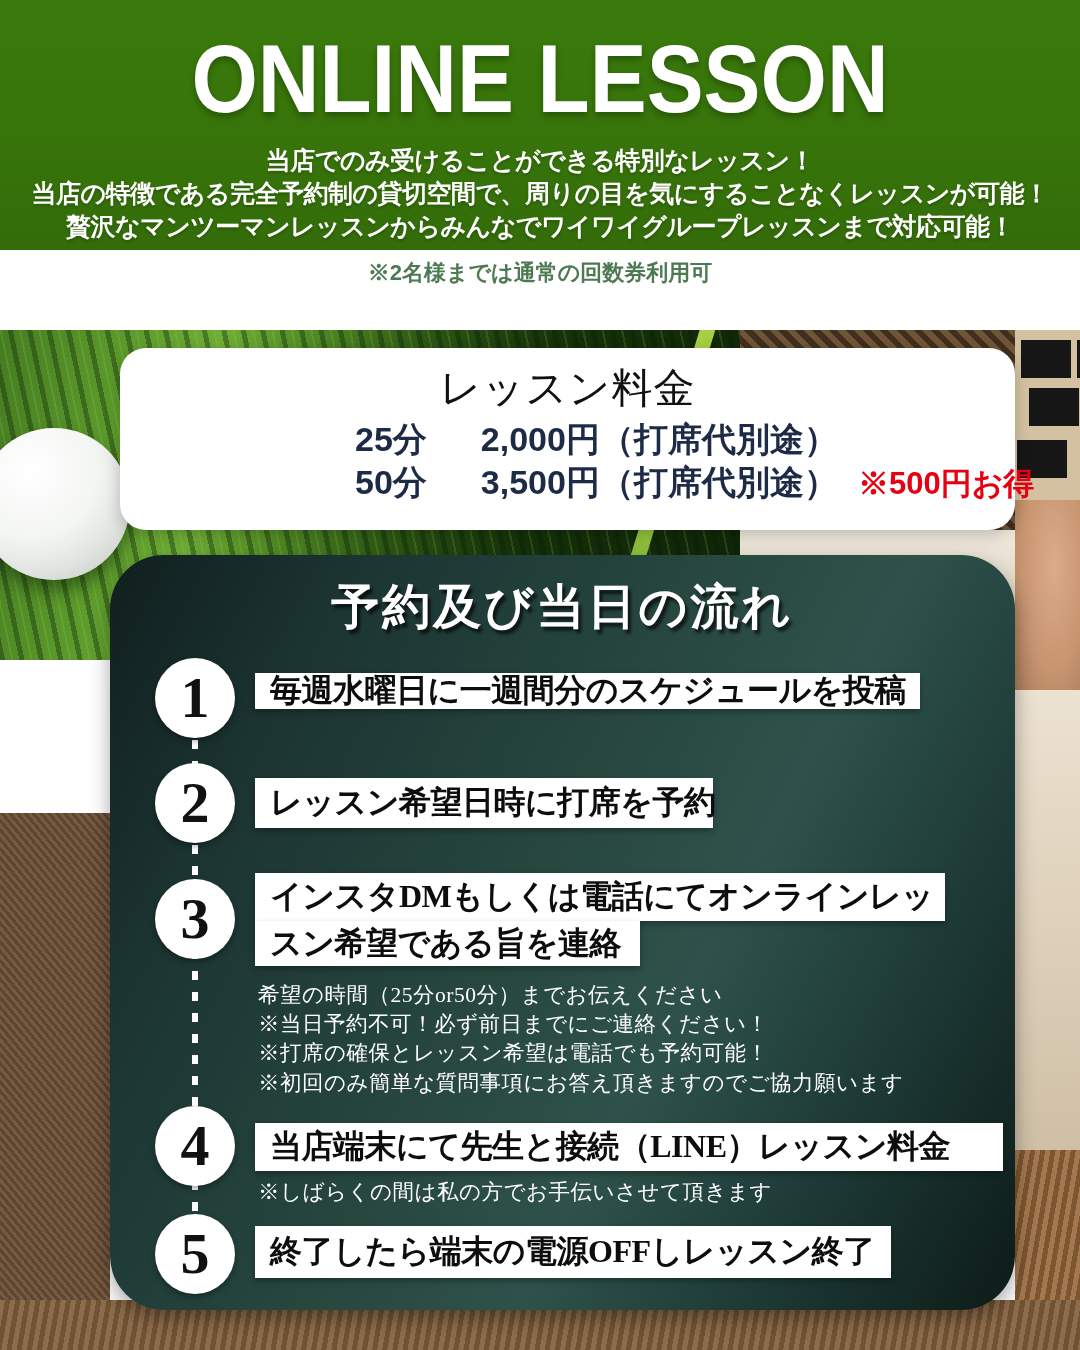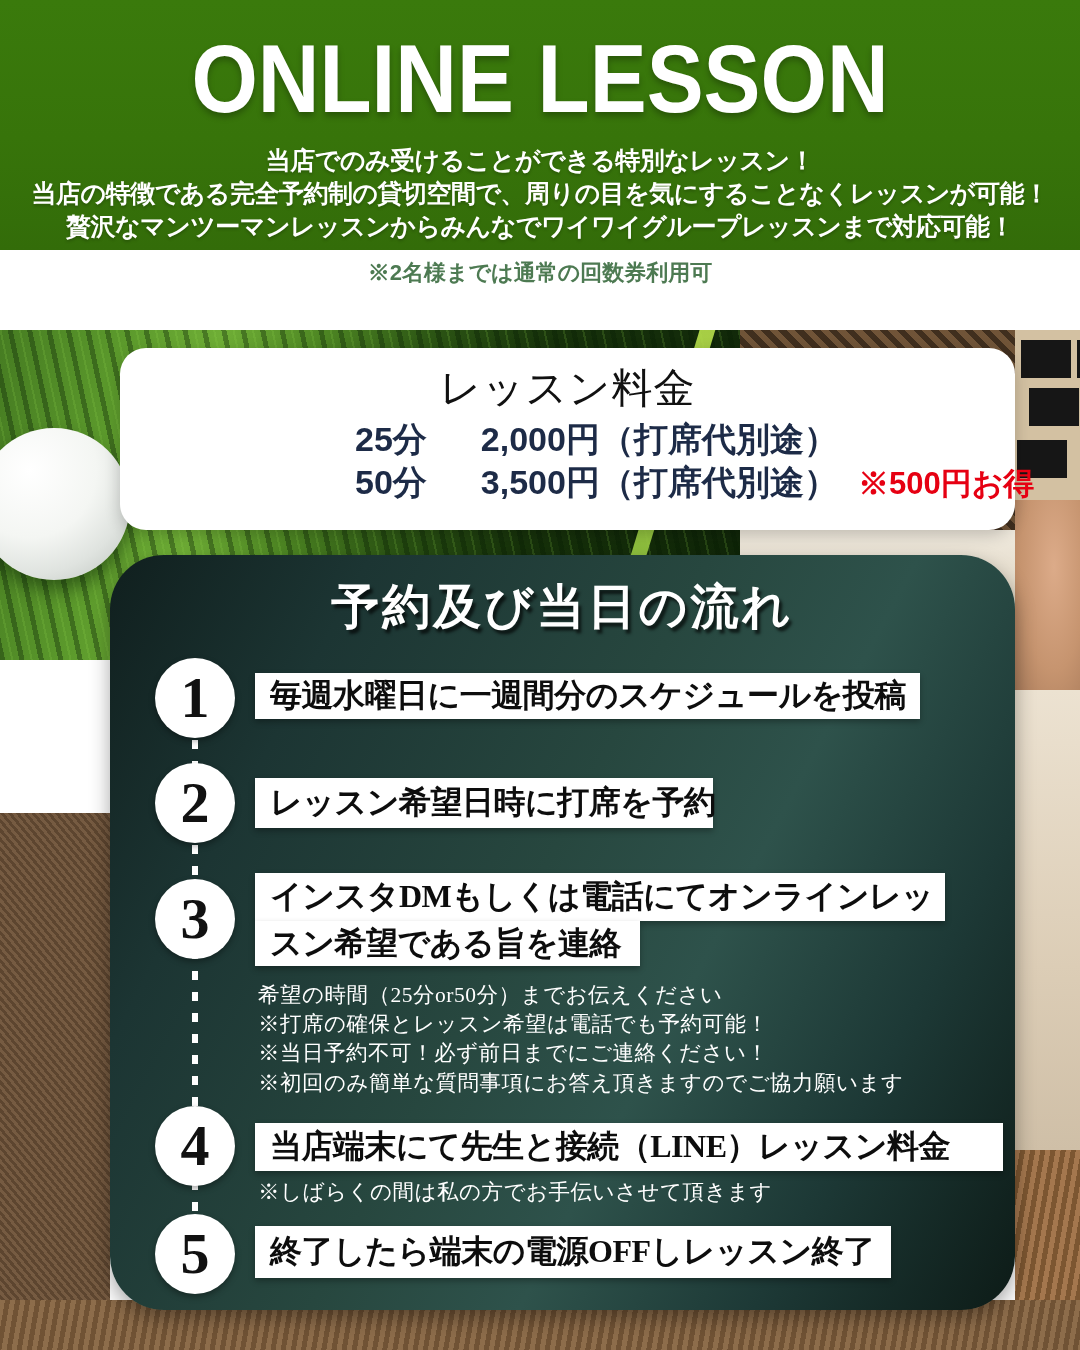--- a/index.html
+++ b/index.html
@@ -114,21 +114,21 @@
     font-size:58px; font-weight:bold; line-height:1;
     box-shadow:0 3px 6px rgba(0,0,0,0.35);
   }
   .n1{top:103px;} .n2{top:208px;} .n3{top:324px;} .n4{top:551px;} .n5{top:659px;}
   .bar{
     position:absolute; left:145px; background:#ffffff; color:#0d0d0d;
     font-weight:bold; font-size:32px; letter-spacing:-0.5px;
     display:flex; align-items:center; padding:0 15px; box-sizing:border-box;
     white-space:nowrap; box-shadow:0 3px 6px rgba(0,0,0,0.30);
   }
-  .bar1{top:118px; height:46px; width:665px;font-family:Liberation Serif, serif;}
+  .bar1{top:118px; height:36px; width:665px;font-family:Liberation Serif, serif;}
   .bar2{top:223px; height:50px; width:458px;}
   .bar3a{top:318px; height:48px; width:690px;}
   .bar3b{top:366px; height:45px; width:385px;}
   .bar4{top:568px; height:48px; width:748px;}
   .bar5{top:671px; height:52px; width:636px;}
   .flow-notes{
     position:absolute; left:148px; top:426px; color:#ffffff;
     font-size:21.5px; line-height:29.2px; letter-spacing:0.5px; white-space:nowrap;
   }
   .flow-note4{
@@ -195,22 +195,22 @@
     <div class="num n4">4</div>
     <div class="num n5">5</div>
 
     <div class="bar bar1">毎週水曜日に一週間分のスケジュールを投稿</div>
     <div class="bar bar2">レッスン希望日時に打席を予約</div>
     <div class="bar bar3a">インスタDMもしくは電話にてオンラインレッ</div>
     <div class="bar bar3b">スン希望である旨を連絡</div>
 
     <div class="flow-notes">
       <div>希望の時間（25分or50分）までお伝えください</div>
+      <div>※当日予約不可！必ず前日までにご連絡ください！</div>
       <div>※打席の確保とレッスン希望は電話でも予約可能！</div>
-      <div>※当日予約不可！必ず前日までにご連絡ください！</div>
       <div>※初回のみ簡単な質問事項にお答え頂きますのでご協力願います</div>
     </div>
 
     <div class="bar bar4">当店端末にて先生と接続（LINE）レッスン料金</div>
     <div class="flow-note4">※しばらくの間は私の方でお手伝いさせて頂きます</div>
     <div class="bar bar5">終了したら端末の電源OFFしレッスン終了</div>
   </div>
 
 </div>
 

